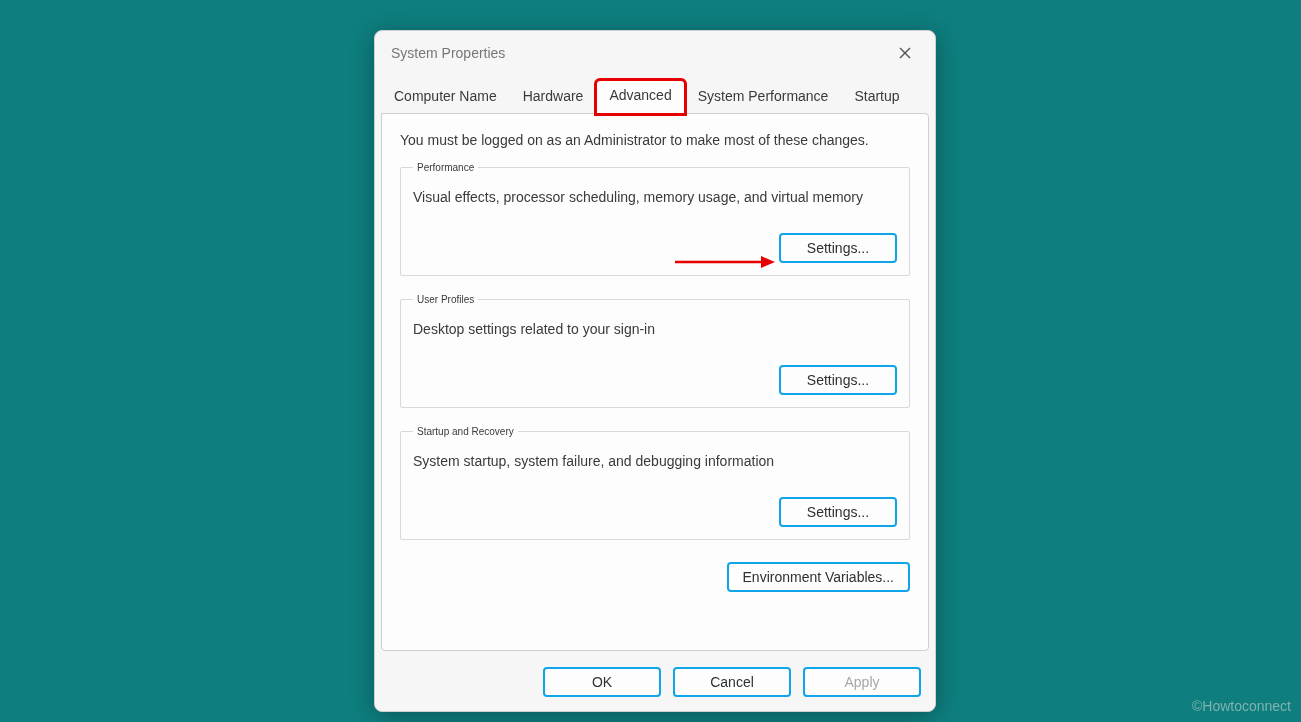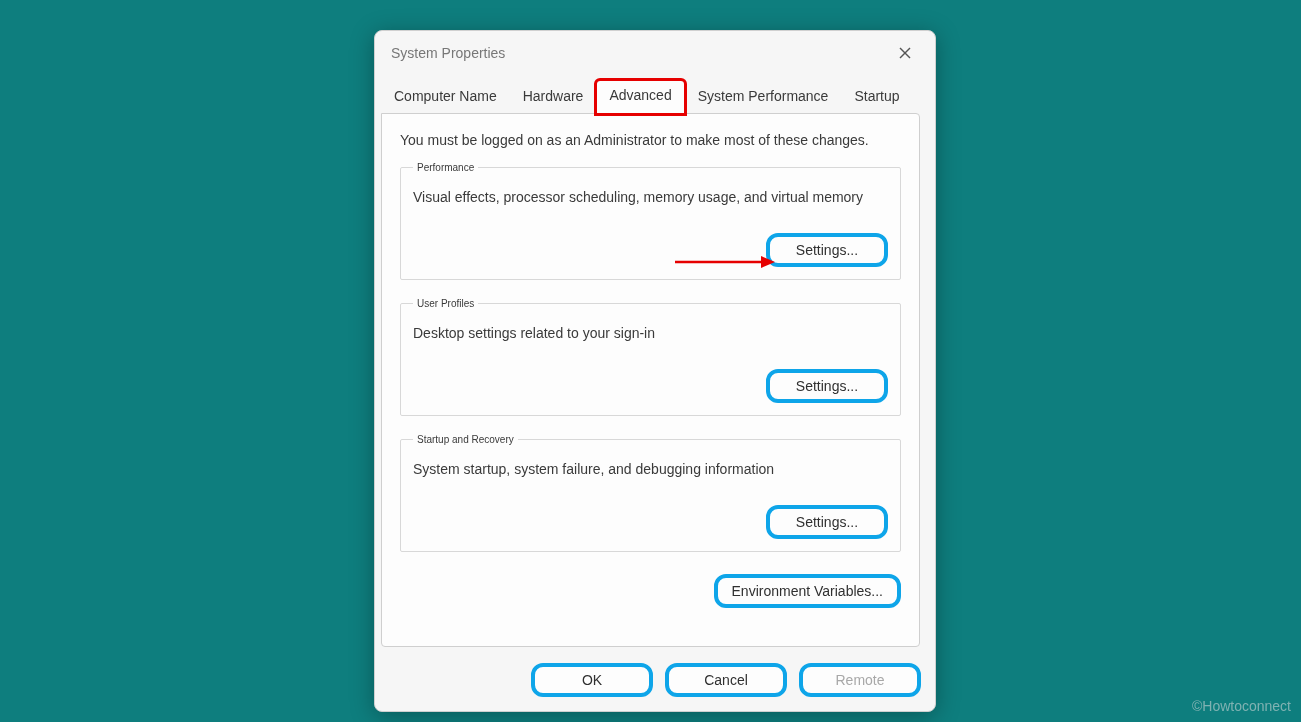--- a/index.html
+++ b/index.html
@@ -70,21 +70,21 @@
     border: 1px solid #cfcfcf;
     border-bottom: 1px solid #fdfdfd;
     border-radius: 4px 4px 0 0;
   }
   .tab.highlight-box {
     outline: 3px solid #e60000;
     outline-offset: -1px;
   }
   .tab-body {
     flex: 1;
-    margin: 0 15px 6px 6px;
+    margin: 0 6px 6px 6px;
     border: 1px solid #cfcfcf;
     background: #fdfdfd;
     border-radius: 0 4px 4px 4px;
     padding: 18px 18px 12px 18px;
     display: flex;
     flex-direction: column;
   }
   .intro {
     margin-bottom: 14px;
     color: #3a3a3a;
@@ -107,22 +107,22 @@
   .group-actions {
     text-align: right;
     margin-top: 28px;
     position: relative;
   }
   .btn {
     display: inline-block;
     min-width: 86px;
     padding: 5px 14px;
     background: #fdfdfd;
-    border: 4px solid #0ea5e9;
-    border-radius: 12px;
+    border: 2px solid #0ea5e9;
+    border-radius: 4px;
     color: #303030;
     font-size: 14px;
     text-align: center;
     cursor: pointer;
   }
   .env-row {
     text-align: right;
     margin-top: 4px;
   }
   .bottom-buttons {
@@ -203,21 +203,21 @@
     </fieldset>
 
     <div class="env-row">
       <span class="btn">Environment Variables...</span>
     </div>
   </div>
 
   <div class="bottom-buttons">
     <span class="btn">OK</span>
     <span class="btn">Cancel</span>
-    <span class="btn disabled">Remote</span>
+    <span class="btn disabled">Apply</span>
   </div>
 
   <svg class="arrow" viewBox="0 0 100 14">
     <line x1="0" y1="7" x2="86" y2="7" stroke="#e60000" stroke-width="2.5"></line>
     <polygon points="86,1 100,7 86,13" fill="#e60000"></polygon>
   </svg>
 
 </div>
 
 <div class="watermark">©Howtoconnect</div>

